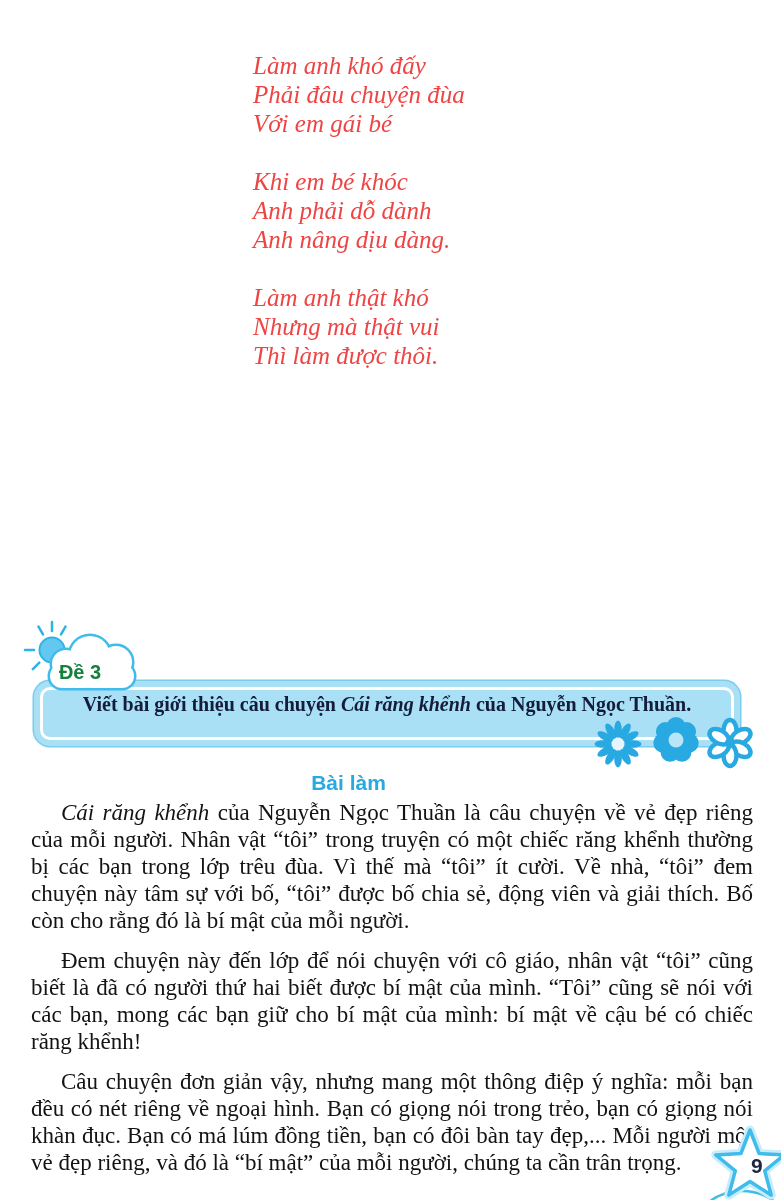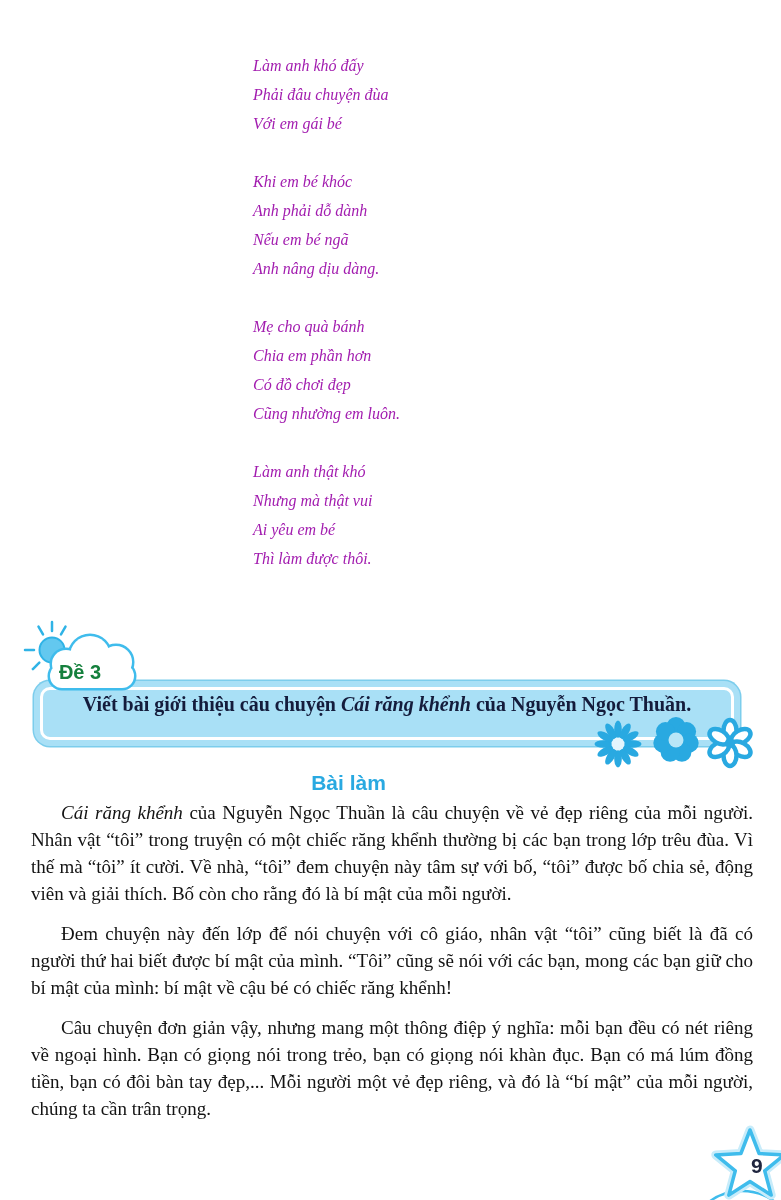--- a/index.html
+++ b/index.html
@@ -4,21 +4,21 @@
 <style>
   * { margin:0; padding:0; box-sizing:border-box; }
   html,body { width:781px; height:1200px; }
   body {
     position:relative; background:#ffffff; overflow:hidden;
     font-family:"Liberation Serif","DejaVu Serif",serif; color:#161616;
   }
 
   
   .poem { position:absolute; left:253px; top:51px; font-style:italic;
-          font-size:16px; line-height:29px; color:#a21caf; }
+          font-size:25px; line-height:29px; color:#ef4444; }
   .stanza { margin-bottom:29px; }
 
   
   .banner { position:absolute; left:34px; top:681px; width:706px; height:65px;
             background:#a9e0f6; border-radius:16px; z-index:1;
             box-shadow:0 0 0 1.5px #7ccdec; }
   .banner::before { content:""; position:absolute; inset:6px;
             border:3px solid #ffffff; border-radius:10px; }
   .banner-title { position:relative; margin-top:12px; text-align:center;
             font-weight:bold; font-size:20px; color:#141c3c; white-space:nowrap; }
@@ -28,54 +28,46 @@
   .badge-label { position:absolute; left:49px; top:661px; width:62px; z-index:3;
             text-align:center; font-family:"Liberation Sans","DejaVu Sans",sans-serif;
             font-weight:bold; font-size:20px; color:#15803d; }
   .flowers-svg { position:absolute; left:592px; top:717px; z-index:2; }
 
   
   .essay-heading { position:absolute; top:771px; left:0; width:697px; text-align:center;
             font-family:"Liberation Sans","DejaVu Sans",sans-serif;
             font-weight:bold; font-size:21px; color:#29a9e1; }
   .essay { position:absolute; left:31px; top:799px; width:722px;
-            font-size:19px; line-height:27px; text-align:justify; color:#131313; }
+            font-size:23px; line-height:27px; text-align:justify; color:#131313; }
   .essay p { text-indent:30px; margin-bottom:13px; }
   .italic { font-style:italic; }
 
   
   .star-svg { position:absolute; left:700px; top:1120px; z-index:2; }
   .star-num { font-family:"Liberation Sans","DejaVu Sans",sans-serif;
             font-weight:bold; font-size:21px; fill:#20263f; }
 </style>
 </head>
 <body>
 
 <div class="poem">
   <div class="stanza">
     <div>Làm anh khó đấy</div>
     <div>Phải đâu chuyện đùa</div>
     <div>Với em gái bé</div>
   </div>
   <div class="stanza">
     <div>Khi em bé khóc</div>
     <div>Anh phải dỗ dành</div>
-    <div>Nếu em bé ngã</div>
     <div>Anh nâng dịu dàng.</div>
-  </div>
-  <div class="stanza">
-    <div>Mẹ cho quà bánh</div>
-    <div>Chia em phần hơn</div>
-    <div>Có đồ chơi đẹp</div>
-    <div>Cũng nhường em luôn.</div>
   </div>
   <div class="stanza">
     <div>Làm anh thật khó</div>
     <div>Nhưng mà thật vui</div>
-    <div>Ai yêu em bé</div>
     <div>Thì làm được thôi.</div>
   </div>
 </div>
 
 <div class="banner">
   <div class="banner-title">
     <span>Viết bài giới thiệu câu chuyện </span><span class="work">Cái răng khểnh</span><span> của Nguyễn Ngọc Thuần.</span>
   </div>
 </div>
 

